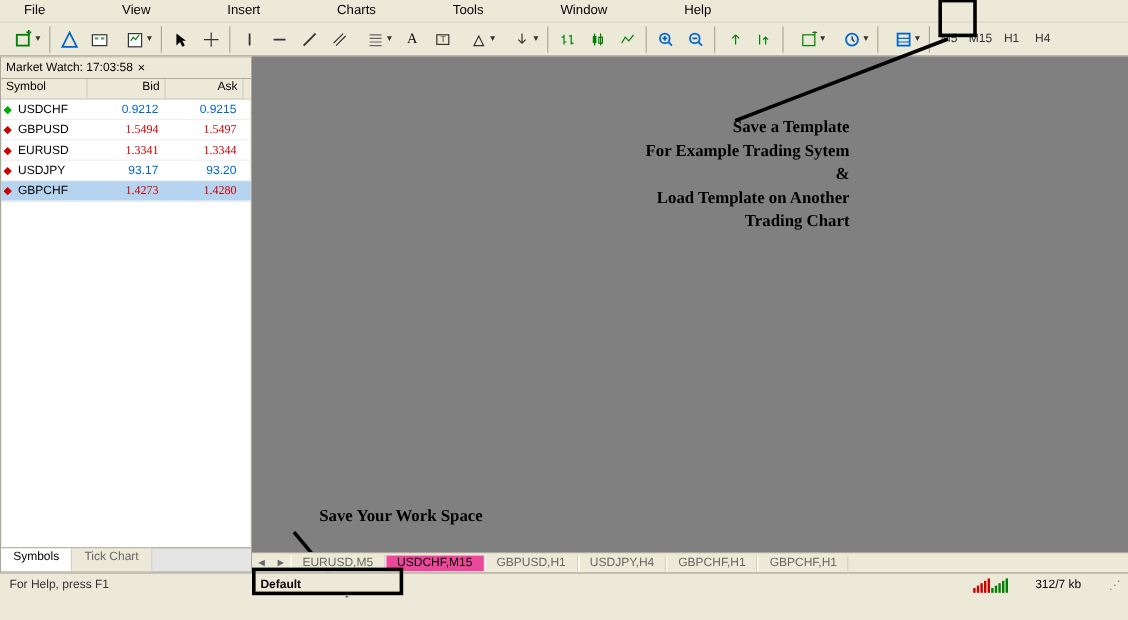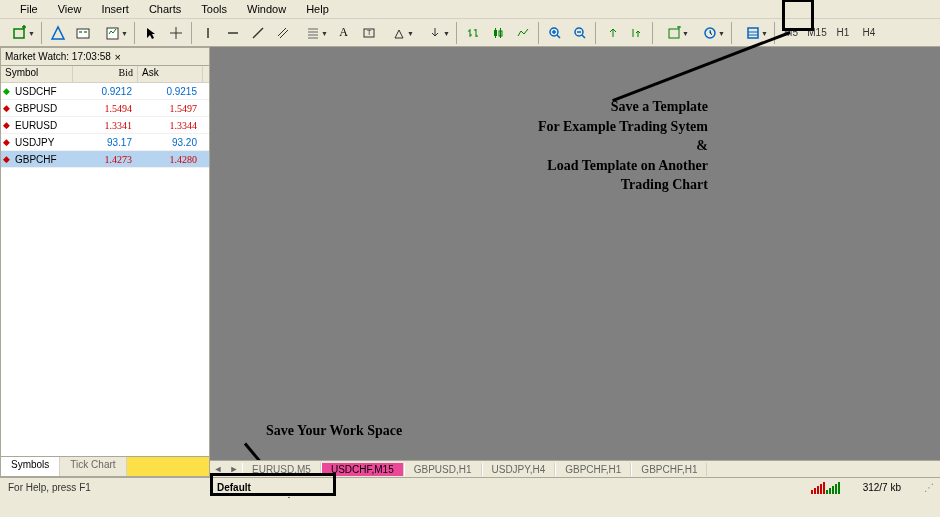--- a/index.html
+++ b/index.html
@@ -1,42 +1,42 @@
 <!DOCTYPE html>
 <html><head>
 <meta charset="utf-8">
 <style>
 * { box-sizing: border-box; margin: 0; padding: 0; }
 body { font-family: Tahoma, Arial, sans-serif; font-size: 11px; background: #ece9d8; width: 940px; height: 517px; overflow: hidden; position: relative; }
-.menubar { display: flex; height: 19px; background: #ece9d8; padding-left: 10px; border-bottom: 1px solid #d4d0c8; align-items: center; }
+.menubar { display: flex; height: 19px; background: #ece9d8; padding-left: 10px; border-bottom: 1px solid #d4d0c8; align-items: center; gap: 44px; }
 .menubar span { padding: 2px 10px; cursor: default; }
 .toolbar { display: flex; height: 28px; background: #ece9d8; align-items: center; padding: 0 3px; gap: 2px; border-bottom: 1px solid #aca899; }
 .tbtn { width: 23px; height: 23px; display: flex; align-items: center; justify-content: center; background: #ece9d8; border: 1px solid transparent; cursor: default; position: relative; }
 .tbtn.wide { width: 34px; }
 .tbtn .dd { position: absolute; right: 1px; top: 50%; transform: translateY(-50%); font-size: 7px; color: #333; }
 .sep { width: 1px; height: 22px; background: #aca899; margin: 0 2px; }
 .tfbtn { width: 24px; height: 22px; display: flex; align-items: center; justify-content: center; font-size: 10px; color: #333; border: 1px solid transparent; }
 .body-area { display: flex; height: 430px; position: relative; }
 .market-watch { width: 210px; border: 1px solid #aca899; background: #fff; display: flex; flex-direction: column; }
 .mw-title { background: #ece9d8; padding: 2px 4px; display: flex; align-items: center; height: 18px; border-bottom: 1px solid #aca899; font-size: 10px; }
 .mw-close { width: 14px; height: 14px; font-size: 11px; display: flex; align-items: center; justify-content: center; cursor: default; }
 .mw-header { display: flex; background: #ece9d8; border-bottom: 1px solid #d4d0c8; height: 17px; }
 .mw-header div { padding: 1px 4px; font-size: 10px; border-right: 1px solid #d4d0c8; }
 .mw-header .col-sym { width: 72px; }
-.mw-header .col-bid { width: 65px; text-align: right; font-family: Liberation Serif, serif; }
-.mw-header .col-ask { width: 65px; text-align: left; }
+.mw-header .col-bid { width: 65px; text-align: right; }
+.mw-header .col-ask { width: 65px; text-align: right; }
 .mw-rows { flex: 1; }
 .mw-row { display: flex; height: 17px; align-items: center; border-bottom: 1px solid #f0f0f0; }
 .mw-row .ico { width: 12px; font-size: 9px; padding-left: 2px; }
 .mw-row .sym { width: 60px; font-size: 10px; padding-left: 2px; }
 .mw-row .bid { width: 65px; text-align: right; font-size: 10px; padding-right: 6px; }
 .mw-row .ask { width: 65px; text-align: right; font-size: 10px; padding-right: 6px; }
 .mw-row.sel { background: #b6d4ef; }
 .up { color: #0066cc; } .down { color: #cc0000; font-family: Liberation Serif, serif; } .up-ico { color: #00aa00; } .down-ico { color: #cc0000; }
-.mw-tabs { display: flex; background: #fde047; border-top: 1px solid #aca899; height: 20px; }
+.mw-tabs { display: flex; background: #e5e5e5; border-top: 1px solid #aca899; height: 20px; }
 .mw-tab { padding: 2px 10px; font-size: 10px; border-right: 1px solid #d4d0c8; background: #fff; }
 .mw-tab.inactive { background: #ece9d8; color: #666; }
 .chart-area { flex: 1; background: #808080; position: relative; }
 .annotation1 { position: absolute; top: 50px; left: 328px; font-family: Georgia, serif; font-size: 14px; font-weight: bold; color: #000; line-height: 1.4; text-align: right; }
 .annotation-box1 { position: absolute; top: -48px; left: 572px; width: 32px; height: 32px; border: 3px solid #000; }
 .ann-line1 { position: absolute; top: -16px; left: 390px; width: 190px; height: 3px; background: #000; transform: rotate(-21deg); transform-origin: right; }
 .annotation2 { position: absolute; top: 376px; left: 56px; font-family: Georgia, serif; font-size: 14px; font-weight: bold; color: #000; }
 .ann-line2 { position: absolute; top: 395px; left: 35px; width: 70px; height: 3px; background: #000; transform: rotate(50deg); transform-origin: left; }
 .annotation-box2 { position: absolute; bottom: -19px; left: 0px; width: 126px; height: 23px; border: 3px solid #000; z-index: 10; }
 .chart-tabs { position: absolute; bottom: 0; left: 0; right: 0; height: 17px; background: #ece9d8; display: flex; align-items: center; border-top: 1px solid #aca899; }

